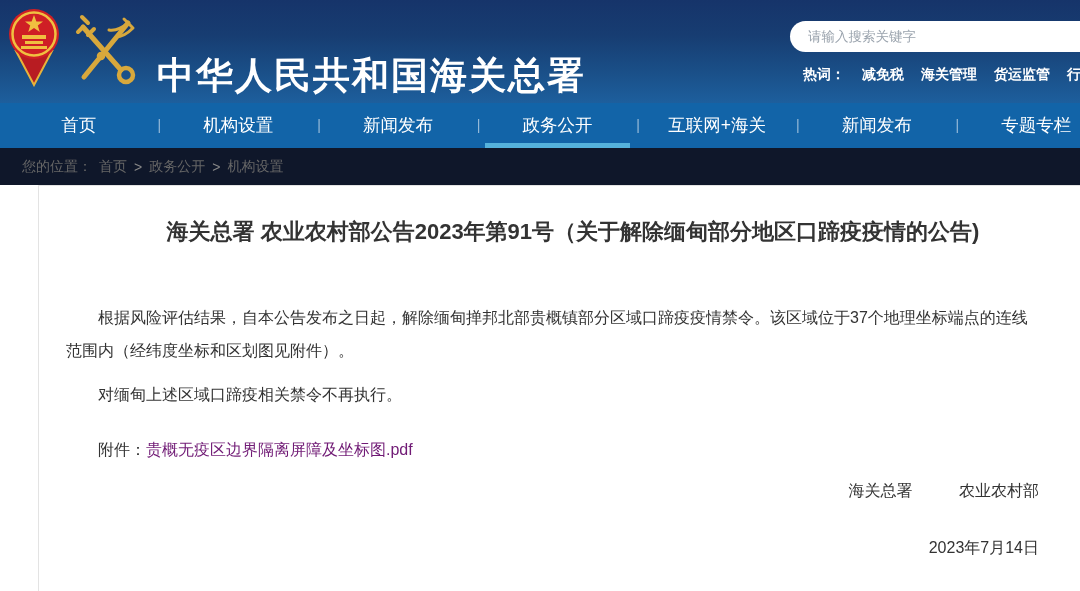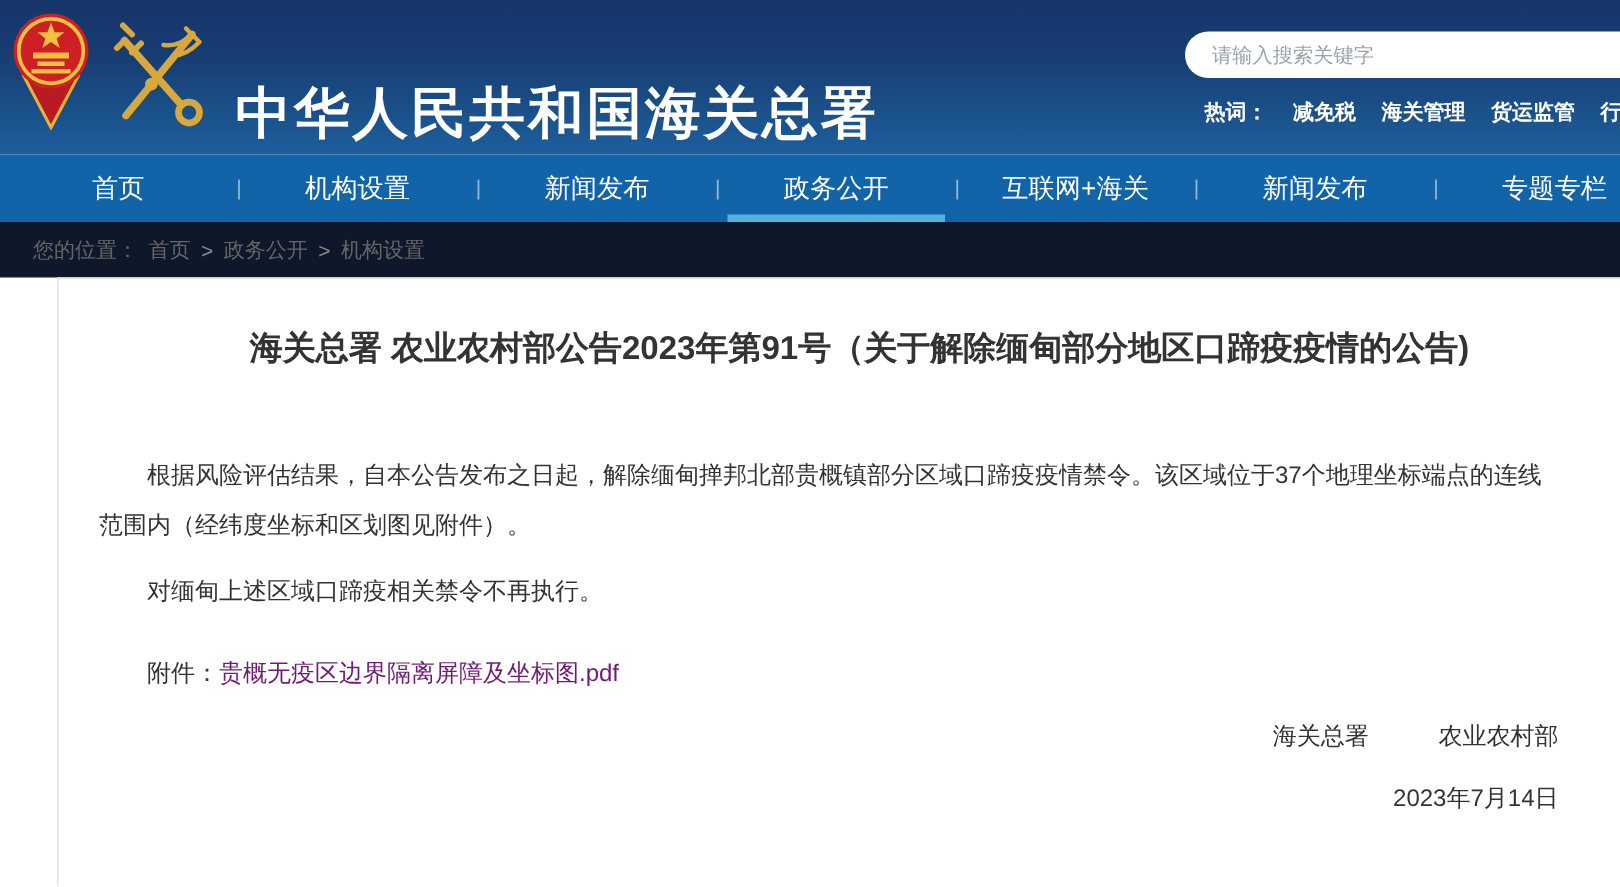--- a/index.html
+++ b/index.html
@@ -78,21 +78,21 @@
     font-size:16px; line-height:33px; color:#333; text-indent:2em;
   }
   .para-1 { margin-top:46px; }
   .para-2 { margin-top:11px; }
   .attachment { margin-top:22px; }
   .attachment a { color:#701a75; cursor:pointer;text-align:center; }
   .signature {
     margin-top:15px; text-align:right; font-size:16px; color:#333;
   }
   .signature .issuer-2 { margin-left:42px; }
-  .doc-date { margin-top:20px; text-align:right; font-size:16px; color:#333; }
+  .doc-date { margin-top:36px; text-align:right; font-size:16px; color:#333; }
 </style>
 </head>
 <body>
 
 <div class="page">
 
   <header class="site-header">
 
     <svg class="emblem" width="52" height="80" viewBox="0 0 52 80">
       <path d="M8 44 L26 78 L44 44 Z" fill="#b81c22" stroke="#e8b33a" stroke-width="2"></path>

